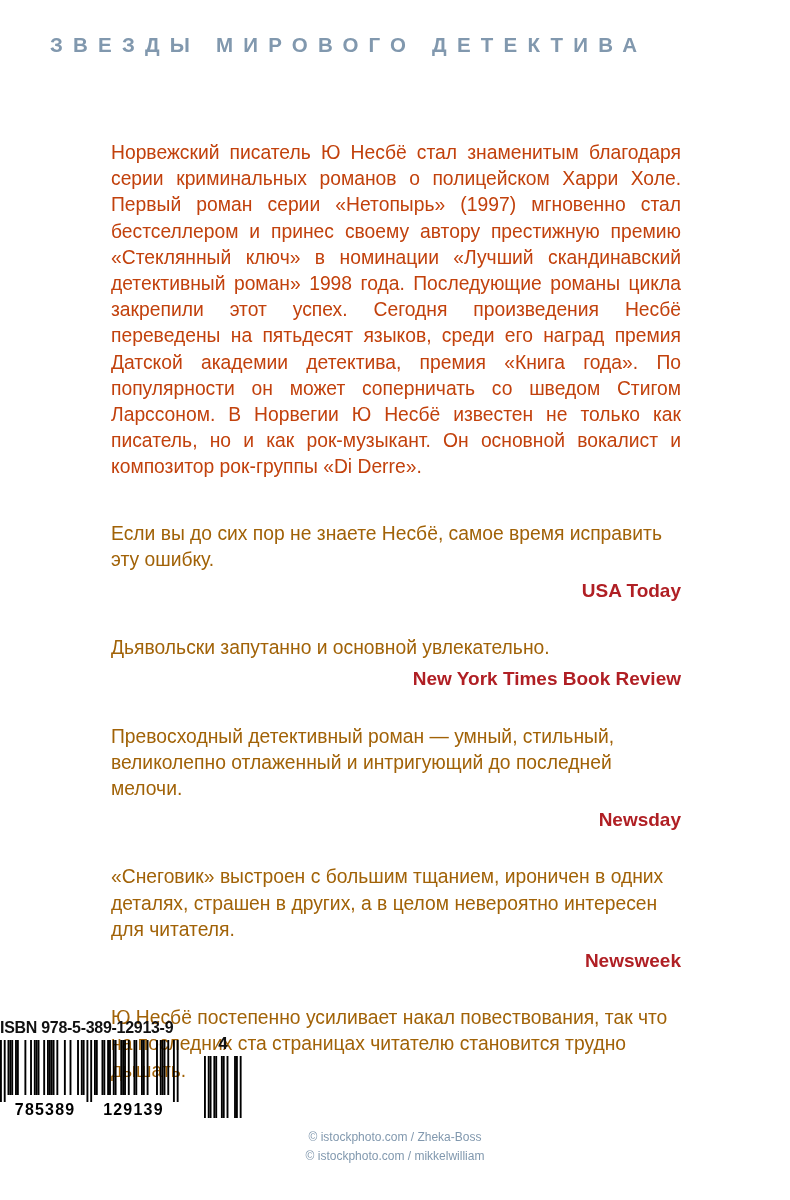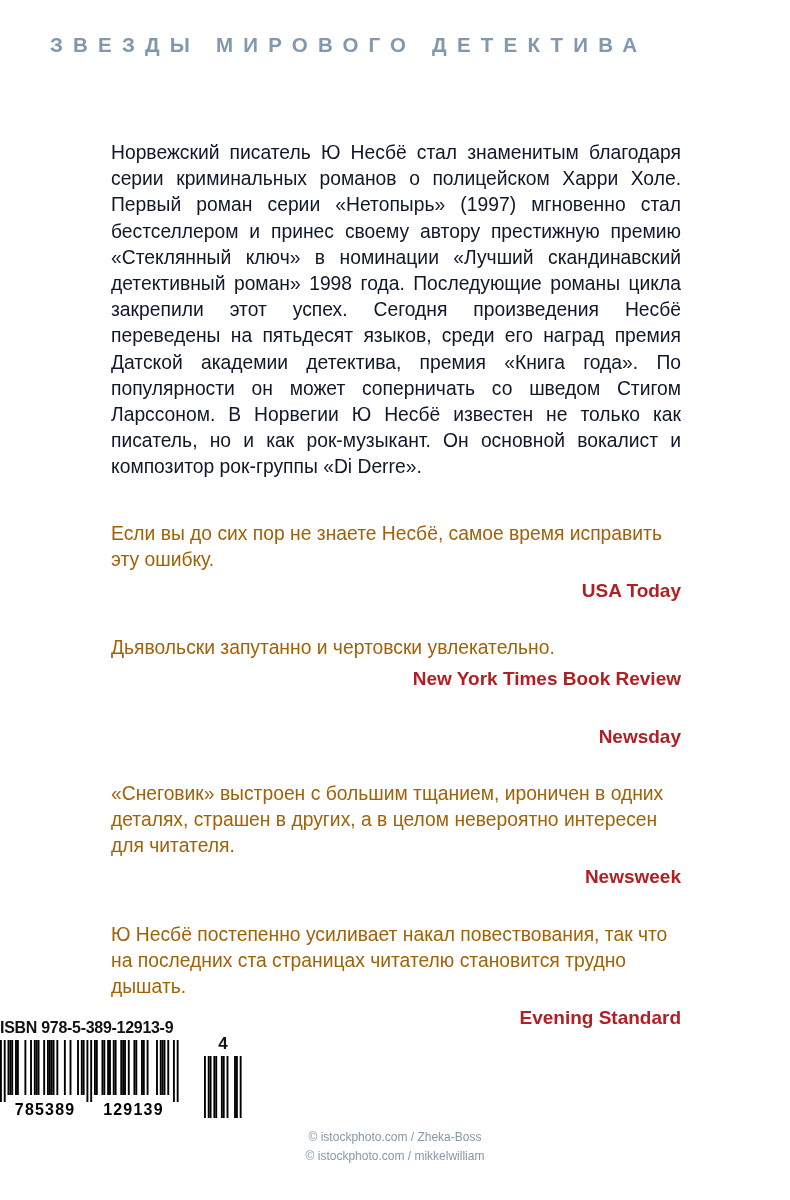--- a/index.html
+++ b/index.html
@@ -45,21 +45,21 @@
     left: 111px;
     top: 140px;
     width: 570px;
   }
 
   .bio {
     font-size: 19.3px;
     line-height: 26.2px;
     text-align: justify;
     text-justify: inter-word;
-    color: #0f172a;
+    color: #c2410c;
     margin: 0;
     hyphens: manual;
   }
 
   .quote-block {
     margin: 0;
   }
   .quote-block.gap-first { margin-top: 40px; }
   .quote-block.gap       { margin-top: 31px; }
 
@@ -154,36 +154,36 @@
   <div class="content">
 
     <p class="bio">Норвежский писатель Ю Несбё стал знаменитым благодаря серии криминальных романов о полицейском Харри Холе. Первый роман серии «Нетопырь» (1997) мгновенно стал бестселлером и принес своему автору престижную премию «Стеклянный ключ» в номинации «Лучший скандинавский детективный роман» 1998 года. Последующие романы цикла закрепили этот успех. Сегодня произведения Несбё переведены на пятьдесят языков, среди его наград премия Датской академии детектива, премия «Книга года». По популярности он может соперничать со шведом Стигом Ларссоном. В Норвегии Ю Несбё известен не только как писатель, но и как рок-музыкант. Он основной вокалист и композитор рок-группы «Di Derre».</p>
 
     <div class="quote-block gap-first">
       <p class="quote-text">Если вы до сих пор не знаете Несбё, самое время исправить эту ошибку.</p>
       <p class="quote-source">USA Today</p>
     </div>
 
     <div class="quote-block gap">
-      <p class="quote-text">Дьявольски запутанно и чертовски увлекательно.</p>
+      <p class="quote-text">Дьявольски запутанно и основной увлекательно.</p>
       <p class="quote-source">New York Times Book Review</p>
     </div>
 
     <div class="quote-block gap">
+      <p class="quote-text">Превосходный детективный роман — умный, стильный, великолепно отлаженный и интригующий до последней мелочи.</p>
       <p class="quote-source">Newsday</p>
     </div>
 
     <div class="quote-block gap">
       <p class="quote-text">«Снеговик» выстроен с большим тщанием, ироничен в одних деталях, страшен в других, а в целом невероятно интересен для читателя.</p>
       <p class="quote-source">Newsweek</p>
     </div>
 
     <div class="quote-block gap">
       <p class="quote-text">Ю Несбё постепенно усиливает накал повествования, так что на последних ста страницах читателю становится трудно дышать.</p>
-      <p class="quote-source">Evening Standard</p>
     </div>
 
   </div>
 
   <div class="barcode-area">
     <div class="barcode-row">
 
       <div class="ean-group">
         <div class="isbn-caption">ISBN 978-5-389-12913-9</div>
         <svg class="bars" id="ean-svg" width="178.60" height="78" viewBox="0 0 178.60 78">

